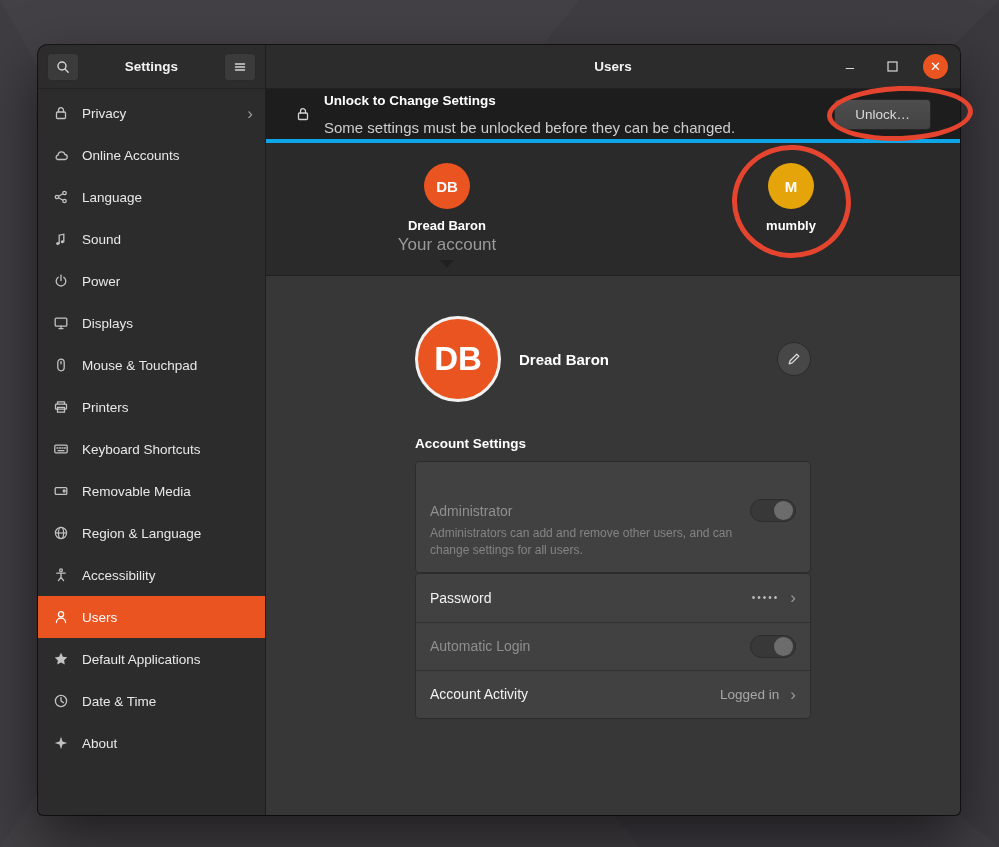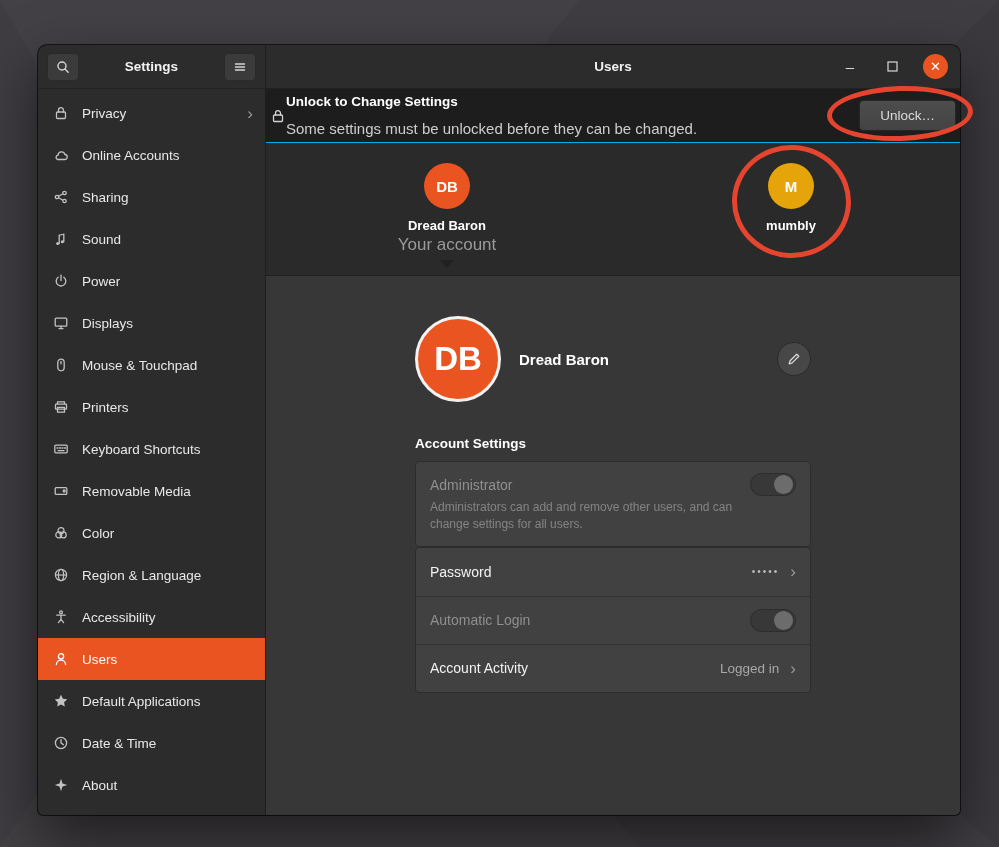--- a/index.html
+++ b/index.html
@@ -47,21 +47,21 @@
   .titlebar { height:44px; flex:0 0 44px; background:#2c2c2c; border-bottom:1px solid #212121; position:relative;
               display:flex; align-items:center; }
   .tb-title { position:absolute; left:0; right:0; text-align:center; font-weight:bold; font-size:13.5px; color:#f2f2f2; }
   .win-controls { position:absolute; right:12px; display:flex; align-items:center; gap:20px; }
   .wc { width:22px; height:22px; display:flex; align-items:center; justify-content:center; color:#d9d9d9; cursor:pointer; }
   .wc-min { font-size:15px; }
   .wc-max svg { display:block; }
   .wc-close { width:25px; height:25px; border-radius:50%; background:#E95420; color:#fff; font-size:13px; font-weight:bold; }
 
   
-  .banner { height:54px; flex:0 0 54px; background:#1d1d1d; display:flex; align-items:center; padding:0 4px; border-bottom:1px solid #0ea5e9; }
+  .banner { height:54px; flex:0 0 54px; background:#1d1d1d; display:flex; align-items:center; padding:0 29px; gap:13px; border-bottom:4px solid #0ea5e9; }
   .banner .sicon { color:#d2d2d2; }
   .banner-text .bt1 { font-size:13.5px; font-weight:bold; color:#ffffff; }
   .banner-text .bt2 { font-size:15px; color:#cdcdcd; margin-top:11px; }
   .unlock-btn { margin-left:auto; padding:7px 20px; background:linear-gradient(#4d4d4d,#434343); border:1px solid #262626;
                 border-radius:4px; color:#dadada; font-size:13.5px; cursor:pointer; }
 
   
   .carousel { height:133px; flex:0 0 133px; background:#2a2a2a; border-bottom:1px solid #202020; position:relative; }
   .chip { position:absolute; top:20px; display:flex; flex-direction:column; align-items:center; cursor:pointer; width:140px; transform:translateX(-50%); }
   .chip-db { left:181px; }
@@ -81,21 +81,21 @@
                 display:flex; align-items:center; justify-content:center; color:#fff; font-weight:bold; font-size:33px; }
   .profile-name { margin-left:18px; font-size:15px; font-weight:bold; color:#ffffff; }
   .edit-btn { margin-left:auto; width:34px; height:34px; border-radius:50%; background:#474747; border:1px solid #2b2b2b;
               display:flex; align-items:center; justify-content:center; color:#d8d8d8; cursor:pointer; }
 
   .sec-header { font-size:13.5px; font-weight:bold; color:#ffffff; margin:34px 0 10px; }
   .sec-header.second { margin-top:27px; }
 
   .card { background:#414141; border:1px solid #2c2c2c; border-radius:4px; }
   .admin-card { padding:11px 14px 13px; }
-  .admin-top { display:flex; align-items:center; }
+  .admin-top { display:flex; align-items:center;margin-top:26px; }
   .admin-label { font-size:14px; color:#8f8f8f; }
   .admin-desc { font-size:12px; color:#848484; line-height:1.4; max-width:305px; margin-top:3px; }
 
   .rowlist .row { height:48px; display:flex; align-items:center; padding:0 14px; }
   .rowlist .row + .row { border-top:1px solid #323232; }
   .row-label { font-size:14px; color:#f2f2f2; }
   .row-label.dim { color:#8f8f8f;text-align:center; }
   .row-right { margin-left:auto; display:flex; align-items:center; gap:11px; }
   .dots { color:#bdbdbd; font-size:10px; letter-spacing:2px; }
   .rchev { color:#9a9a9a; font-size:17px; line-height:1; }
@@ -168,21 +168,21 @@
 
         <div class="side-item">
           <span class="sicon">
               <svg viewBox="0 0 16 16" fill="none" stroke="currentColor" stroke-width="1.3">
                 <circle cx="4" cy="8" r="1.7"></circle>
                 <circle cx="11.5" cy="4" r="1.7"></circle>
                 <circle cx="11.5" cy="12" r="1.7"></circle>
                 <path d="M5.5 7.2 10 4.8M5.5 8.8 10 11.2"></path>
               </svg>
             </span>
-          <span class="slabel">Sharing</span>
+          <span class="slabel">Language</span>
         </div>
 
         <div class="side-item">
           <span class="sicon">
               <svg viewBox="0 0 16 16" fill="none" stroke="currentColor" stroke-width="1.3" stroke-linecap="round">
                 <path d="M6.2 12.6V4.2l4.6-1v7.6"></path>
                 <circle cx="4.7" cy="12.6" r="1.5" fill="currentColor" stroke="none"></circle>
                 <circle cx="9.3" cy="10.8" r="1.5" fill="currentColor" stroke="none"></circle>
               </svg>
             </span>
@@ -243,30 +243,20 @@
         <div class="side-item">
           <span class="sicon">
               <svg viewBox="0 0 16 16" fill="none" stroke="currentColor" stroke-width="1.3">
                 <rect x="2.2" y="4.6" width="11.6" height="6.8" rx="1"></rect>
                 <circle cx="11.2" cy="8" r="1"></circle>
               </svg>
             </span>
           <span class="slabel">Removable Media</span>
         </div>
 
-        <div class="side-item">
-          <span class="sicon">
-              <svg viewBox="0 0 16 16" fill="none" stroke="currentColor" stroke-width="1.2">
-                <circle cx="8" cy="5.6" r="3"></circle>
-                <circle cx="5.8" cy="9.9" r="3"></circle>
-                <circle cx="10.2" cy="9.9" r="3"></circle>
-              </svg>
-            </span>
-          <span class="slabel">Color</span>
-        </div>
 
         <div class="side-item">
           <span class="sicon">
               <svg viewBox="0 0 16 16" fill="none" stroke="currentColor" stroke-width="1.2">
                 <circle cx="8" cy="8" r="5.6"></circle>
                 <ellipse cx="8" cy="8" rx="2.6" ry="5.6"></ellipse>
                 <path d="M2.4 8h11.2"></path>
               </svg>
             </span>
           <span class="slabel">Region &amp; Language</span>

